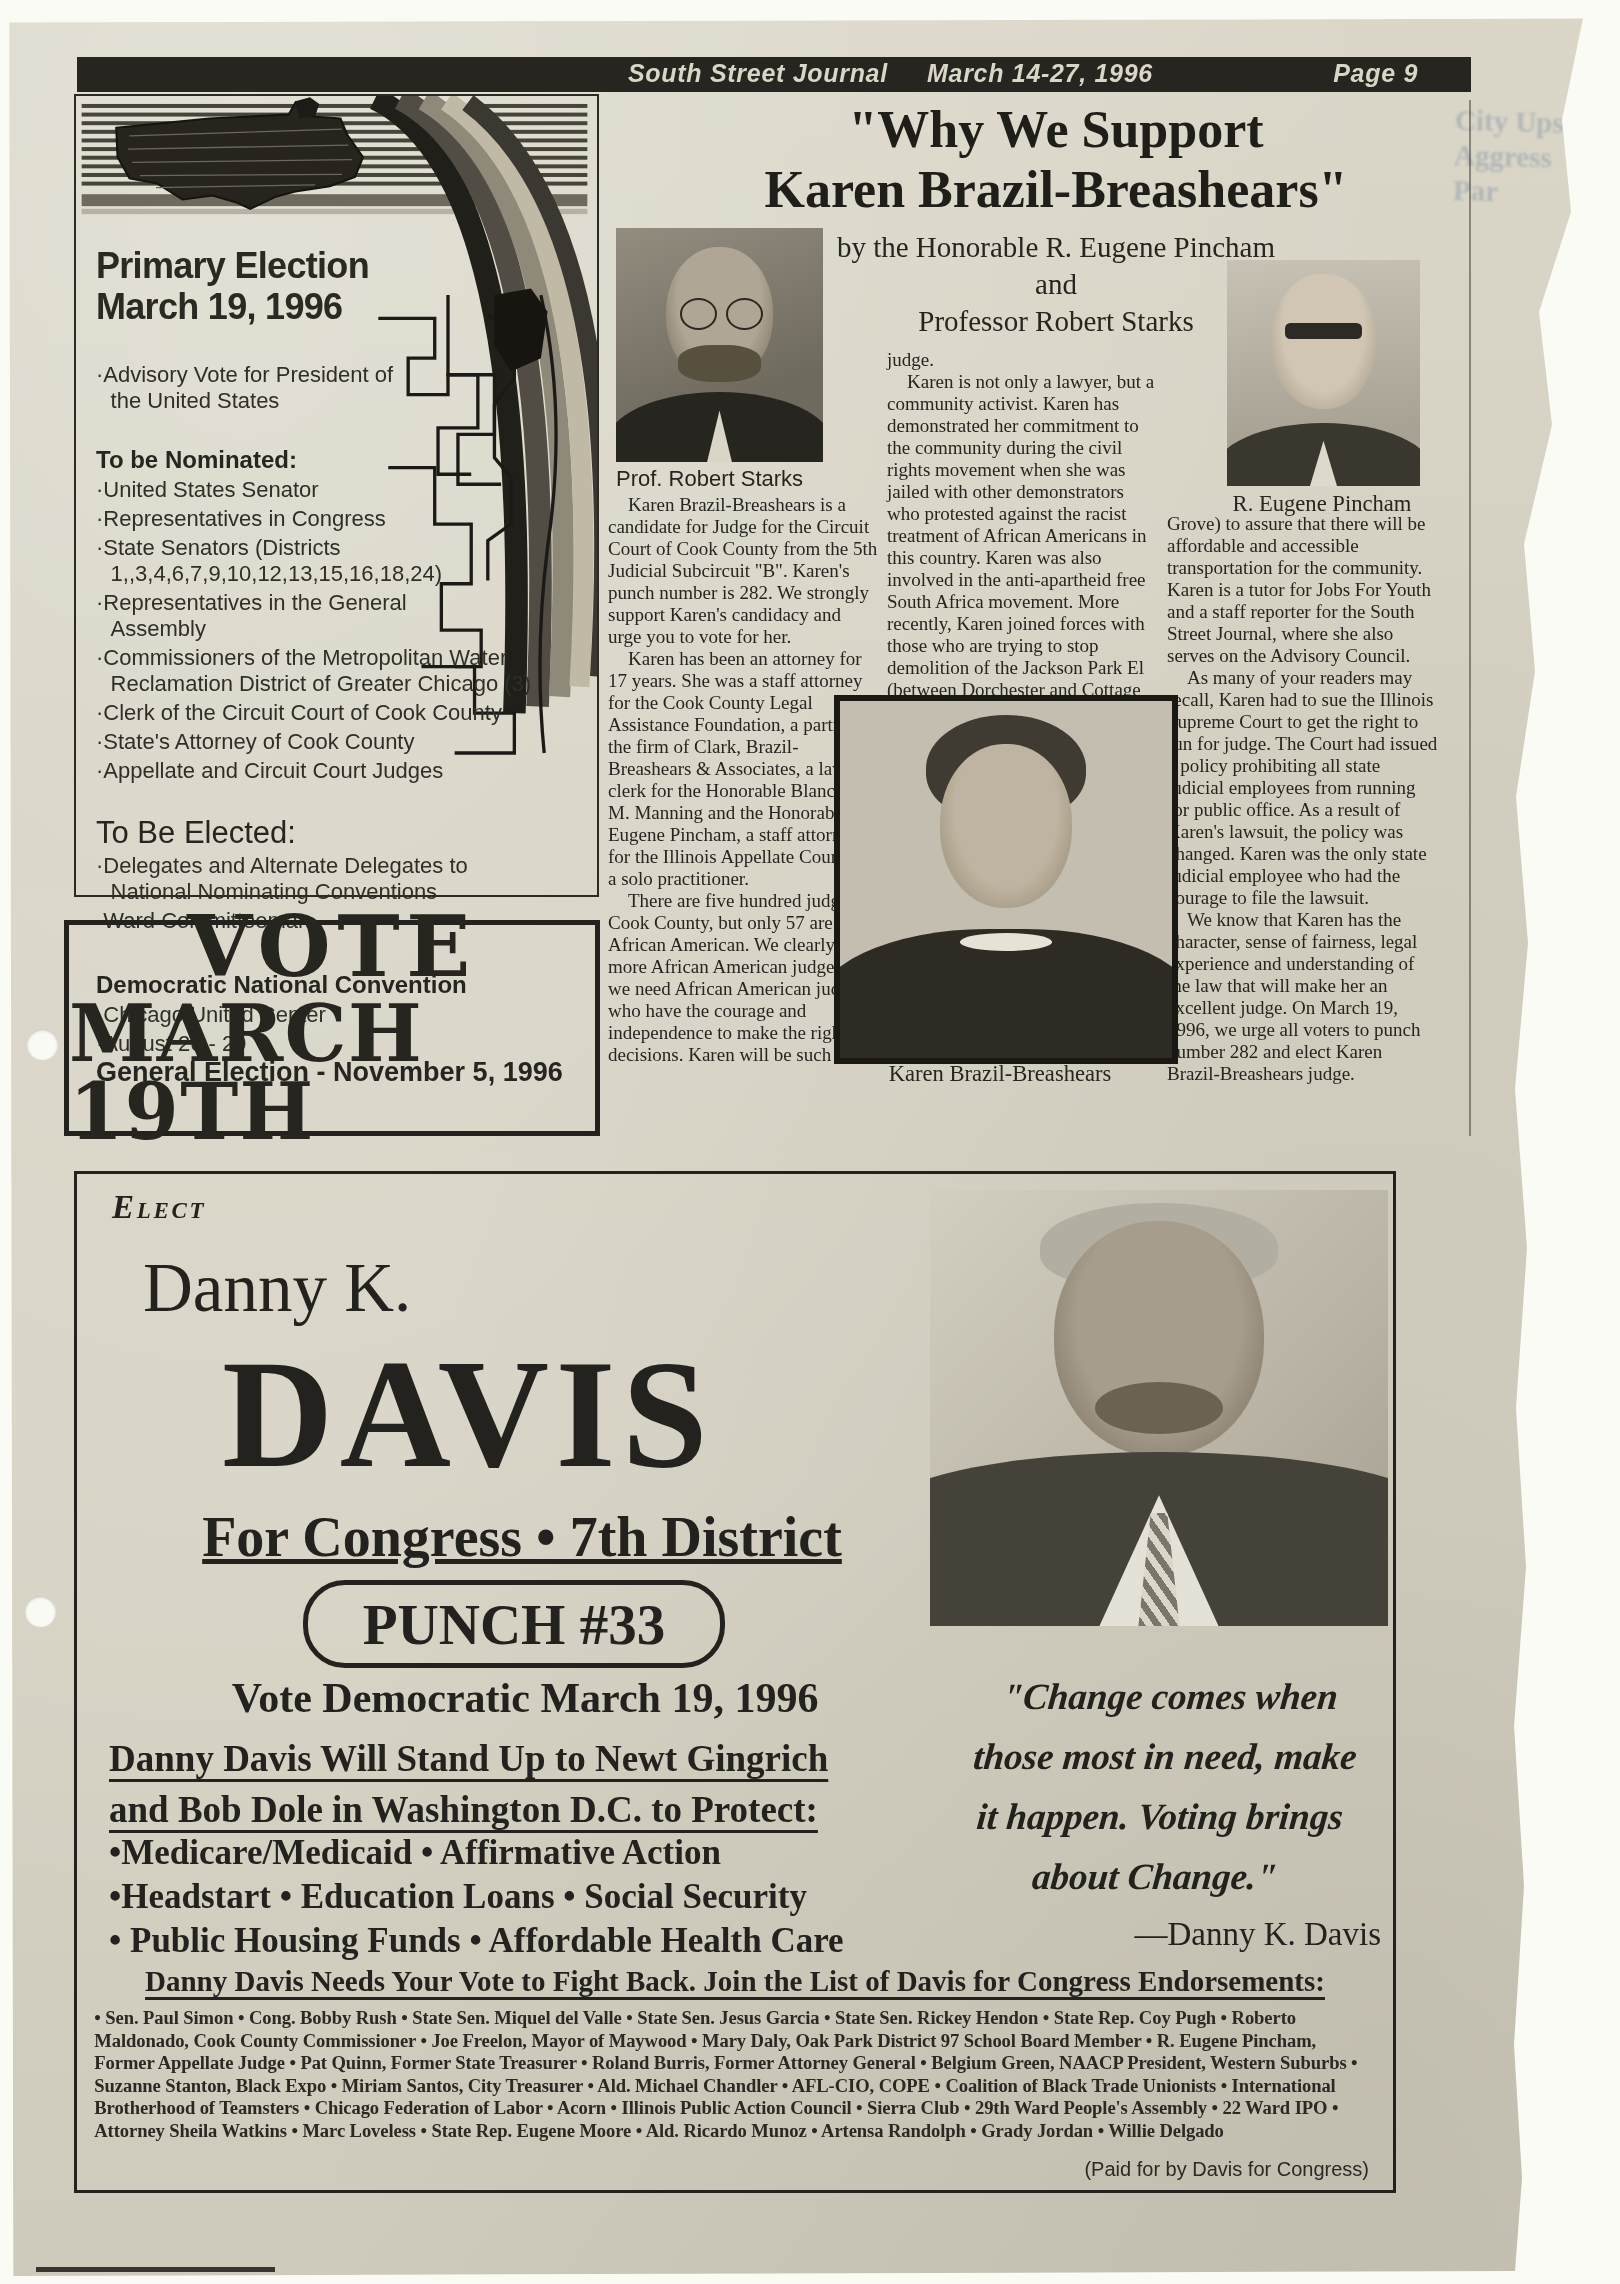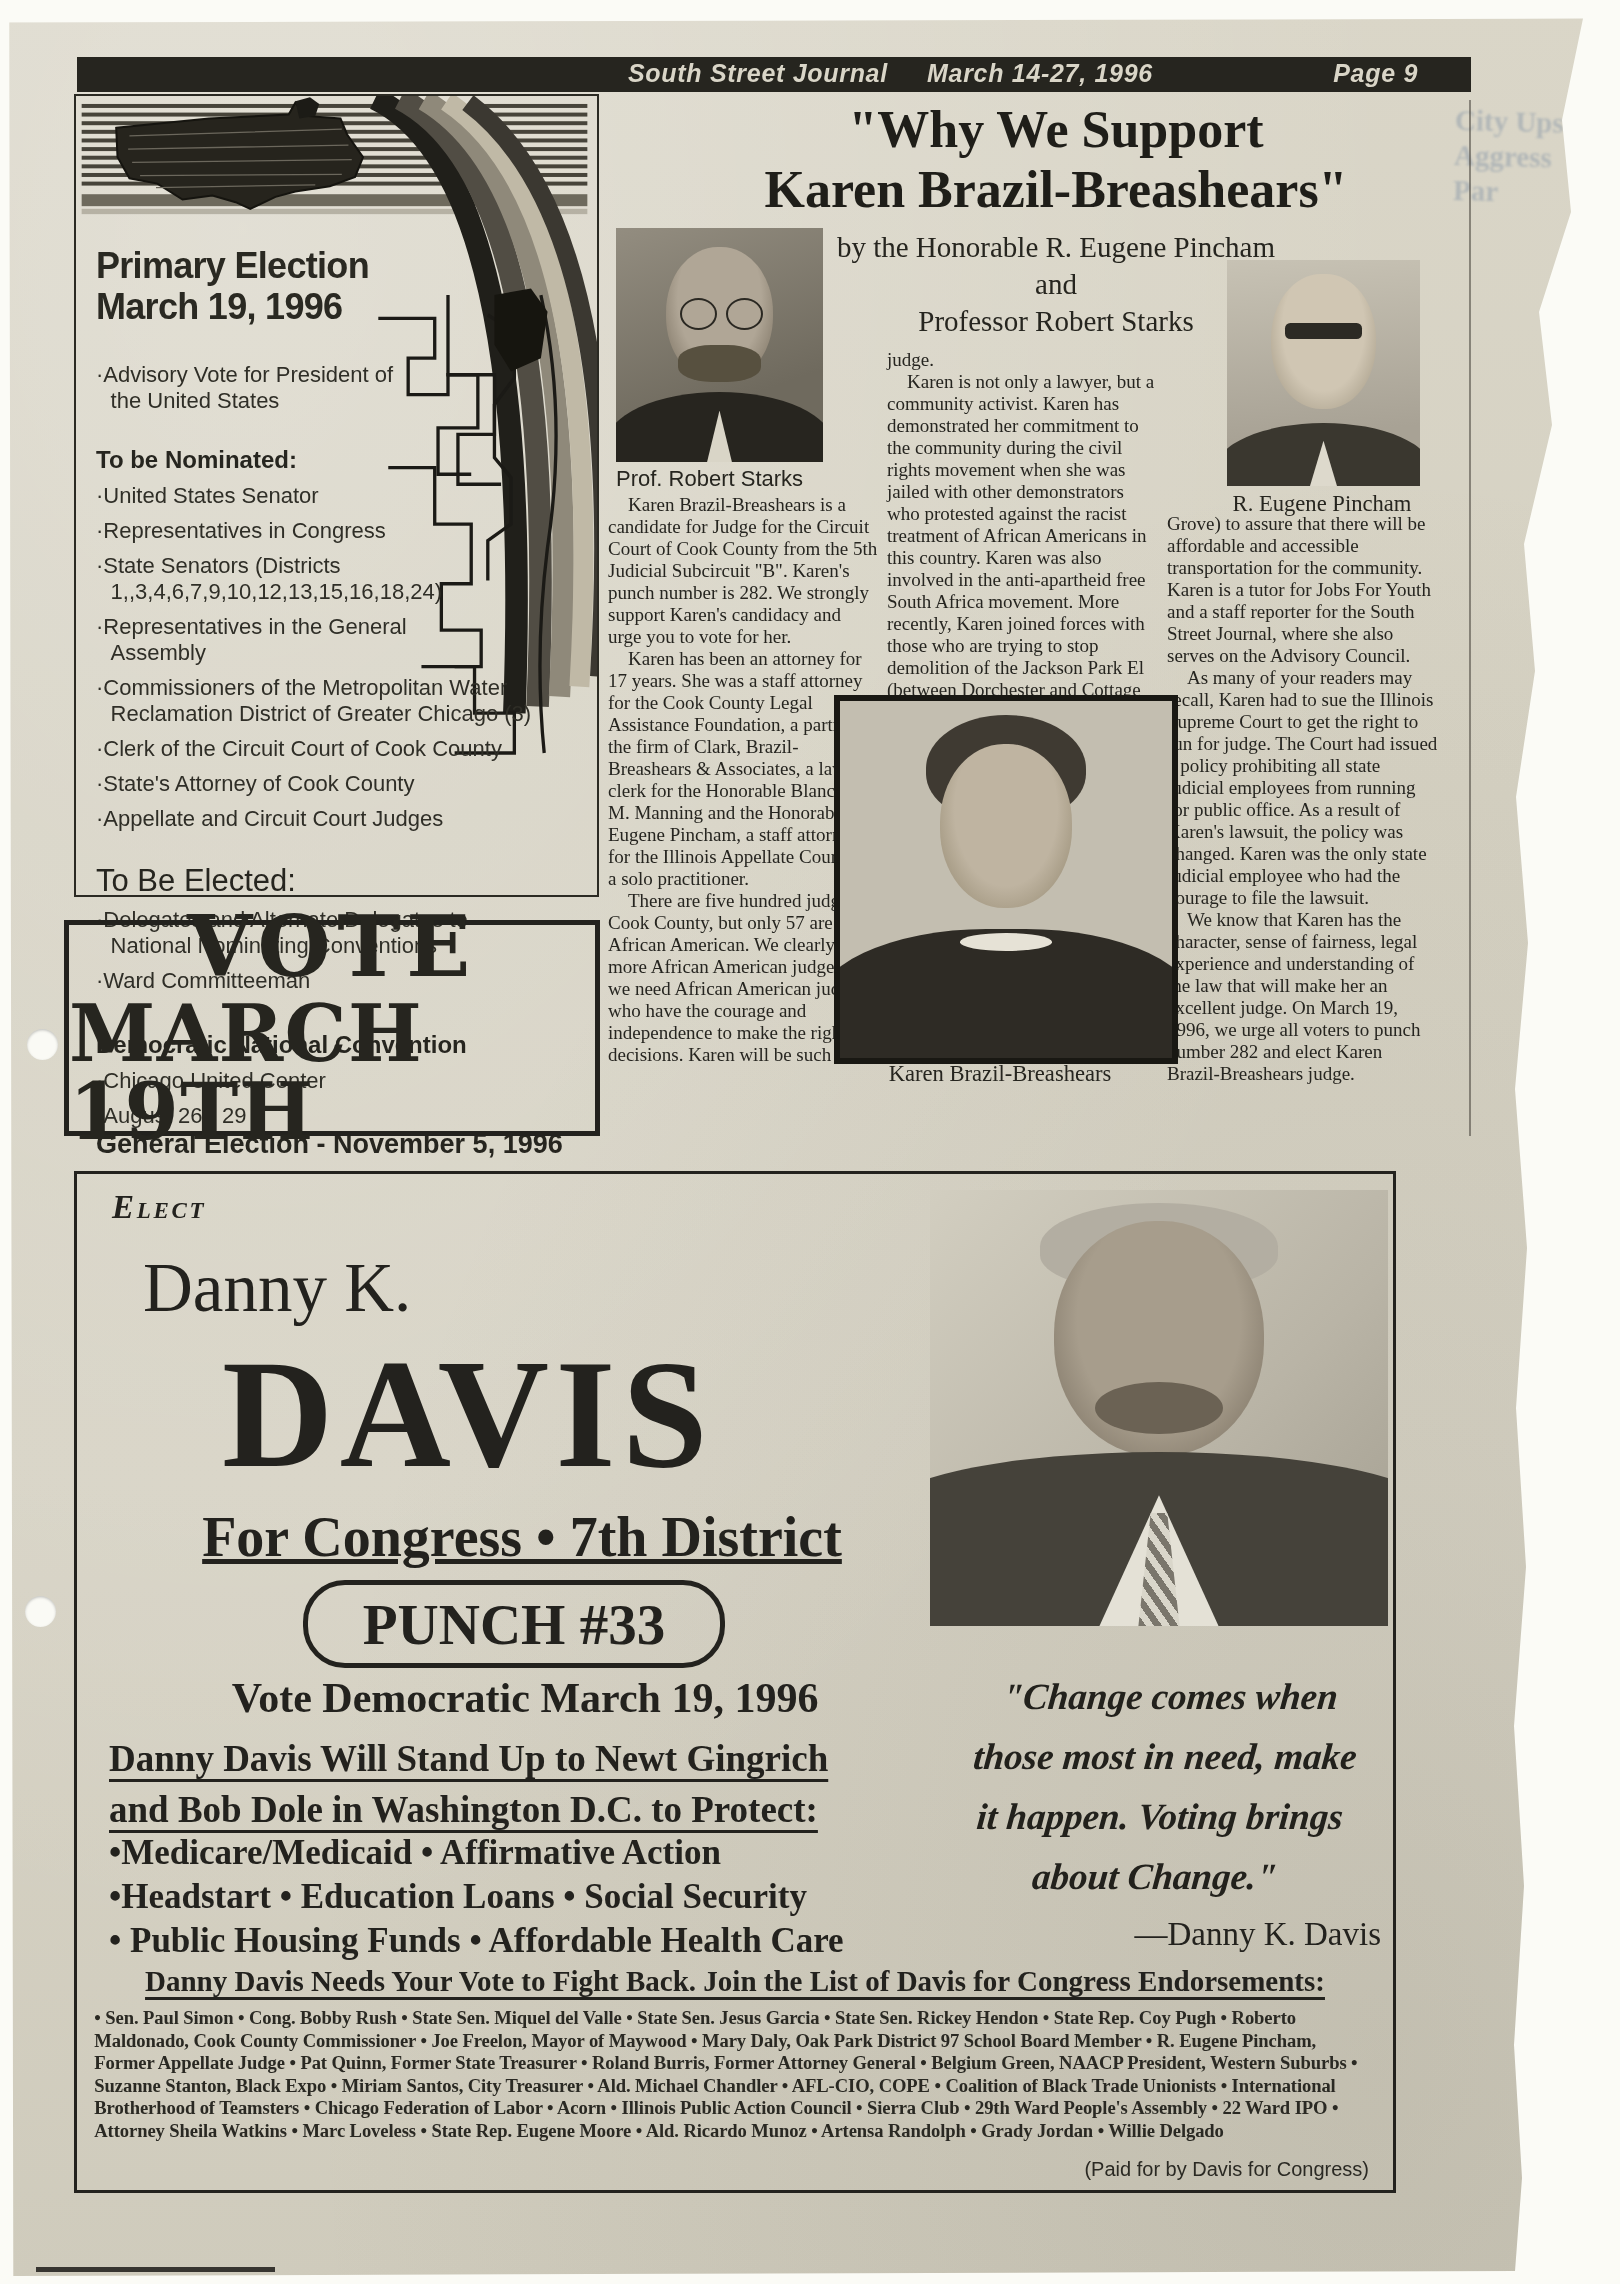--- a/index.html
+++ b/index.html
@@ -22,21 +22,21 @@
   #header-bar{left:77px;top:57px;width:1394px;height:35px;background:#26251f;color:#d9d5c7;}
   #header-bar .h-item{position:absolute;top:3.3px;font:italic 700 25px/1.1 "Liberation Sans","DejaVu Sans",sans-serif;letter-spacing:0.7px;}
   
   #ghost{left:1454px;top:105px;color:#8494a6;opacity:.45;filter:blur(1px);transform:rotate(1.5deg);
     font:700 29px/35px "Liberation Serif",serif;}
   
   #election-box{left:74px;top:94px;width:521px;height:799px;border:2.7px solid #2b2a23;}
   #election-svg{position:absolute;left:0;top:0;}
   #election-content{position:absolute;left:20px;top:149px;width:481px;}
   .eb-title{font:700 36px/41px "Liberation Sans","DejaVu Sans",sans-serif;letter-spacing:-0.7px;color:#2a2922;}
-  .eb-item{font:400 22px/26px "Liberation Sans","DejaVu Sans",sans-serif;color:#2f2e27;margin-top:9px;padding-left:14.6px;text-indent:-14.6px;}
+  .eb-item{font:400 22px/26px "Liberation Sans","DejaVu Sans",sans-serif;color:#2f2e27;margin-top:3px;padding-left:14.6px;text-indent:-14.6px;}
   .eb-head-sm{font:700 24px/28px "Liberation Sans","DejaVu Sans",sans-serif;color:#26251f;}
   .eb-head-lg{font:400 31px/35px "Liberation Sans","DejaVu Sans",sans-serif;color:#26251f;}
   .eb-general{font:700 27px/31px "Liberation Sans","DejaVu Sans",sans-serif;color:#26251f;}
   
   #vote-box{left:64px;top:920px;width:526px;height:206px;border:5.3px solid #23221e;
     display:flex;flex-direction:column;align-items:center;justify-content:center;gap:6.6px;}
   #vote-box .v1{font:700 84px/1 "DejaVu Serif","Liberation Serif",serif;letter-spacing:6.6px;color:#26251f;}
   #vote-box .v2{font:700 78px/1 "DejaVu Serif","Liberation Serif",serif;letter-spacing:1.3px;color:#26251f;}
   
   #headline{left:671px;top:101px;width:770px;text-align:center;}

